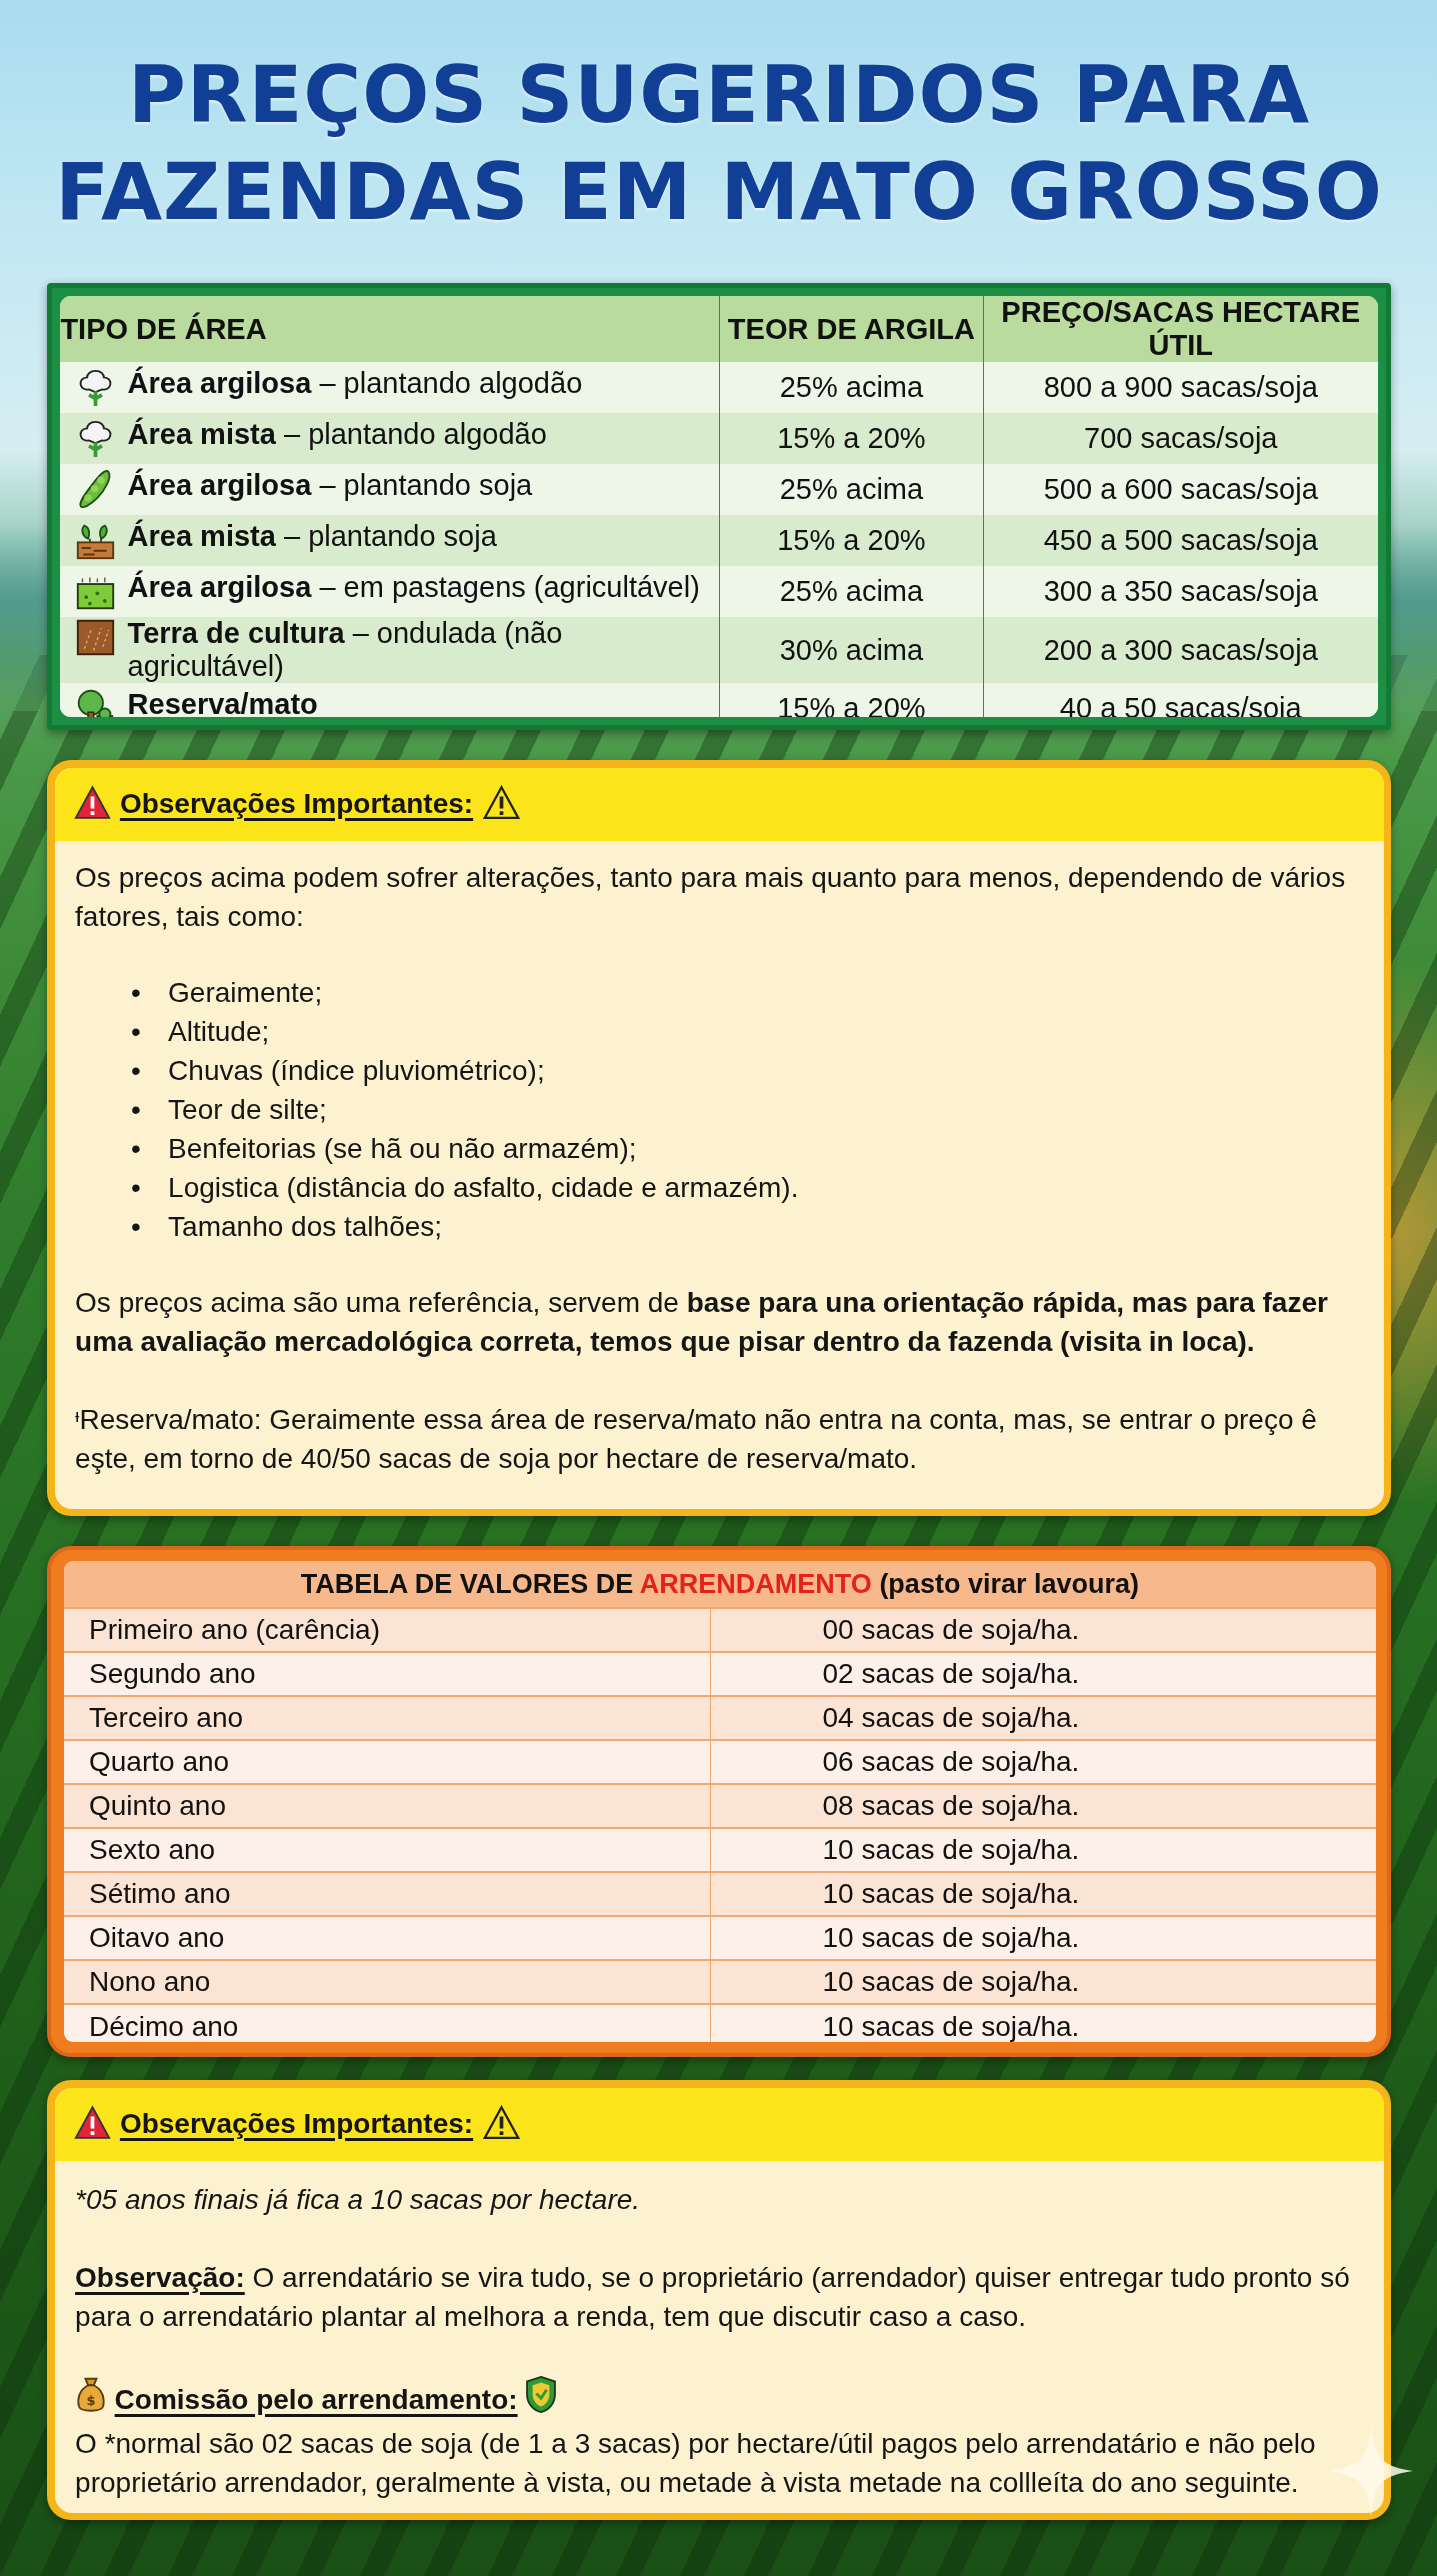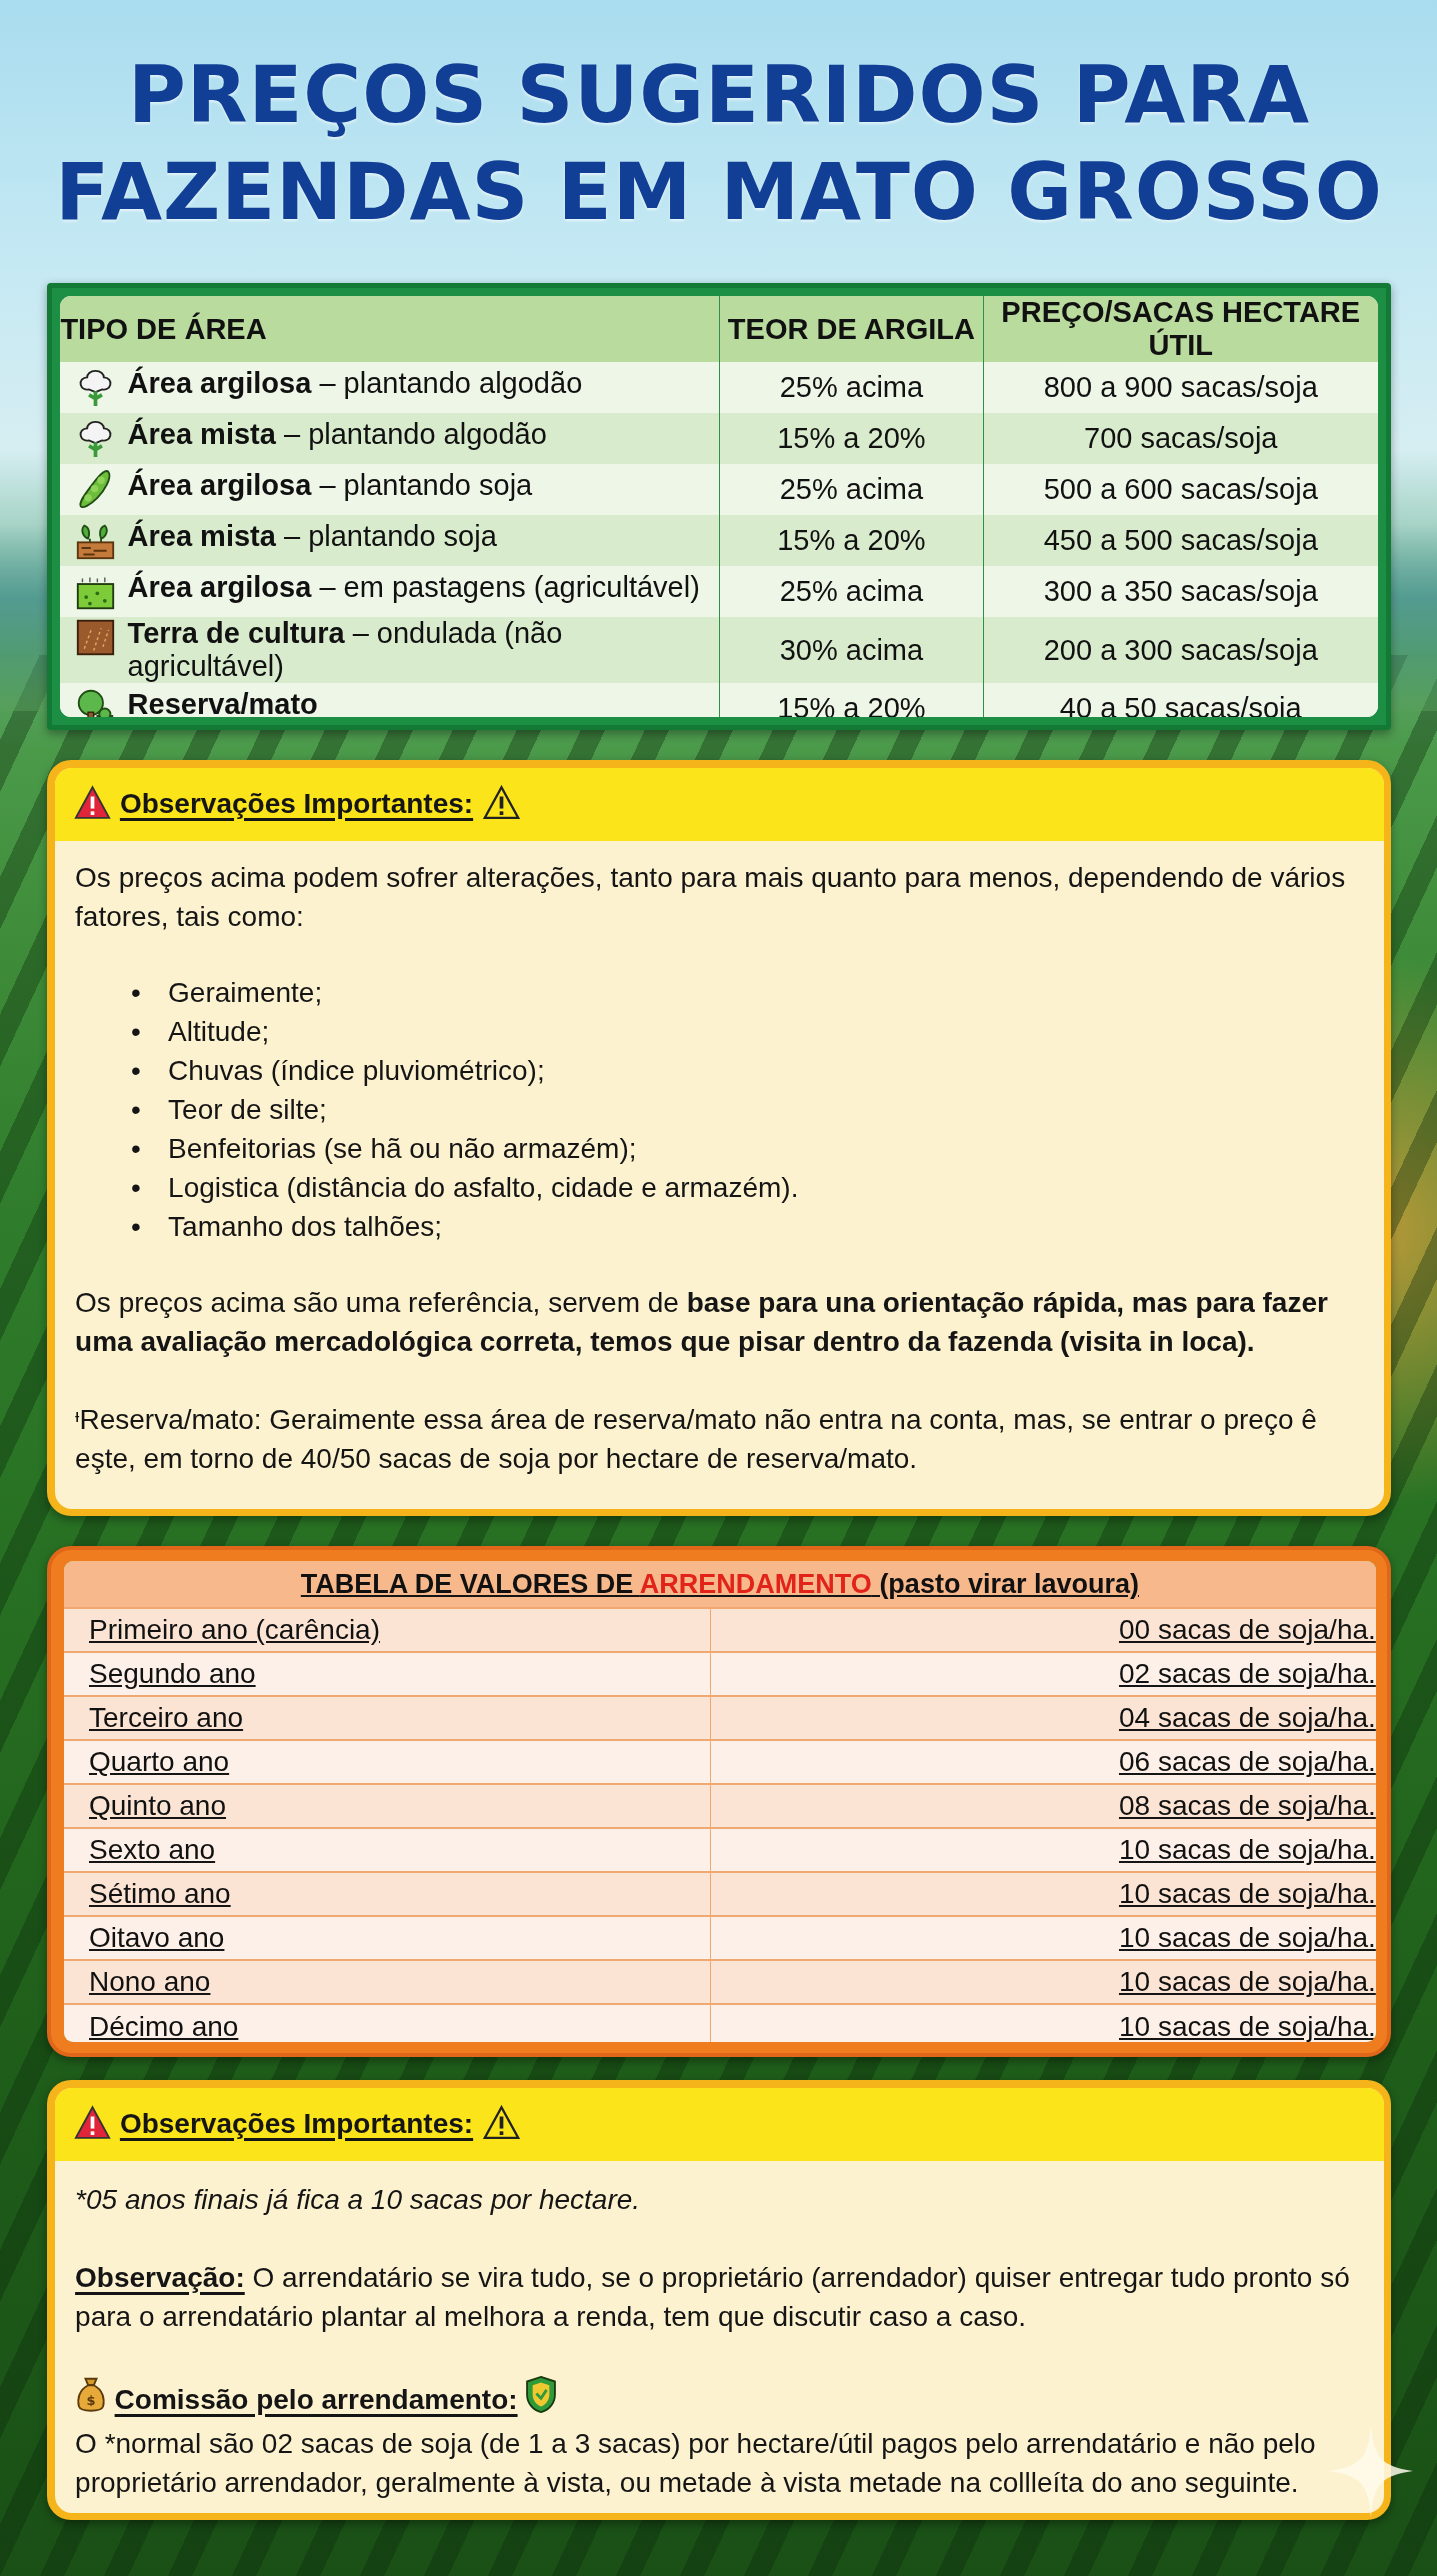--- a/index.html
+++ b/index.html
@@ -77,31 +77,31 @@
   .gap { height: 39px; }
   .italic { font-style: italic; }
   .underline { text-decoration: underline; text-decoration-thickness: 2.8px; text-underline-offset: 4.7px; }
 
   
   .lease-card {
     position: absolute; left: 47px; top: 1546px; width: 1344px; height: 511px; z-index: 2;
     background: #ef7d1f; border: 4.7px solid #e0661a; border-radius: 24px; padding: 11.2px 11.2px 11.2px 13px;
     box-shadow: 0 3.7px 9.4px rgba(0,0,0,0.35);
   }
-  .lease-inner { background: #86efac; border-radius: 9.4px; overflow: hidden; height: 100%; text-decoration: underline; }
+  .lease-inner { background: #86efac; border-radius: 9.4px; overflow: hidden; height: 100%; }
   table.lease { width: 100%; height: 100%; border-collapse: collapse; }
   table.lease th {
     background: #f7b88c; height: 47px; font-size: 27px; font-weight: bold; text-align: center; color: #111;
   }
   .lease-accent { color: #e2231a; }
   table.lease td { font-size: 28px; height: 44px; border-top: 2.8px solid #f0a873; color: #111; }
   table.lease tr:nth-child(odd) td { background: #fbe4d3; }
   table.lease tr:nth-child(even) td { background: #fdf0e8; }
   table.lease .l1 { width: 646px; padding-left: 25px; text-align: left; }
-  table.lease .l2 { text-align: right; border-left: 1.9px solid #f0a873; padding-left: 112px; }
+  table.lease .l2 { text-align: left; border-left: 1.9px solid #f0a873; padding-left: 112px; }
 
   .sparkle { position: absolute; left: 1329px; top: 2424px; z-index: 3; }
 </style>
 </head>
 <body>
 
 <div class="rows-bg"></div>
 <div class="hills"></div>
 
 <h1 class="title">

